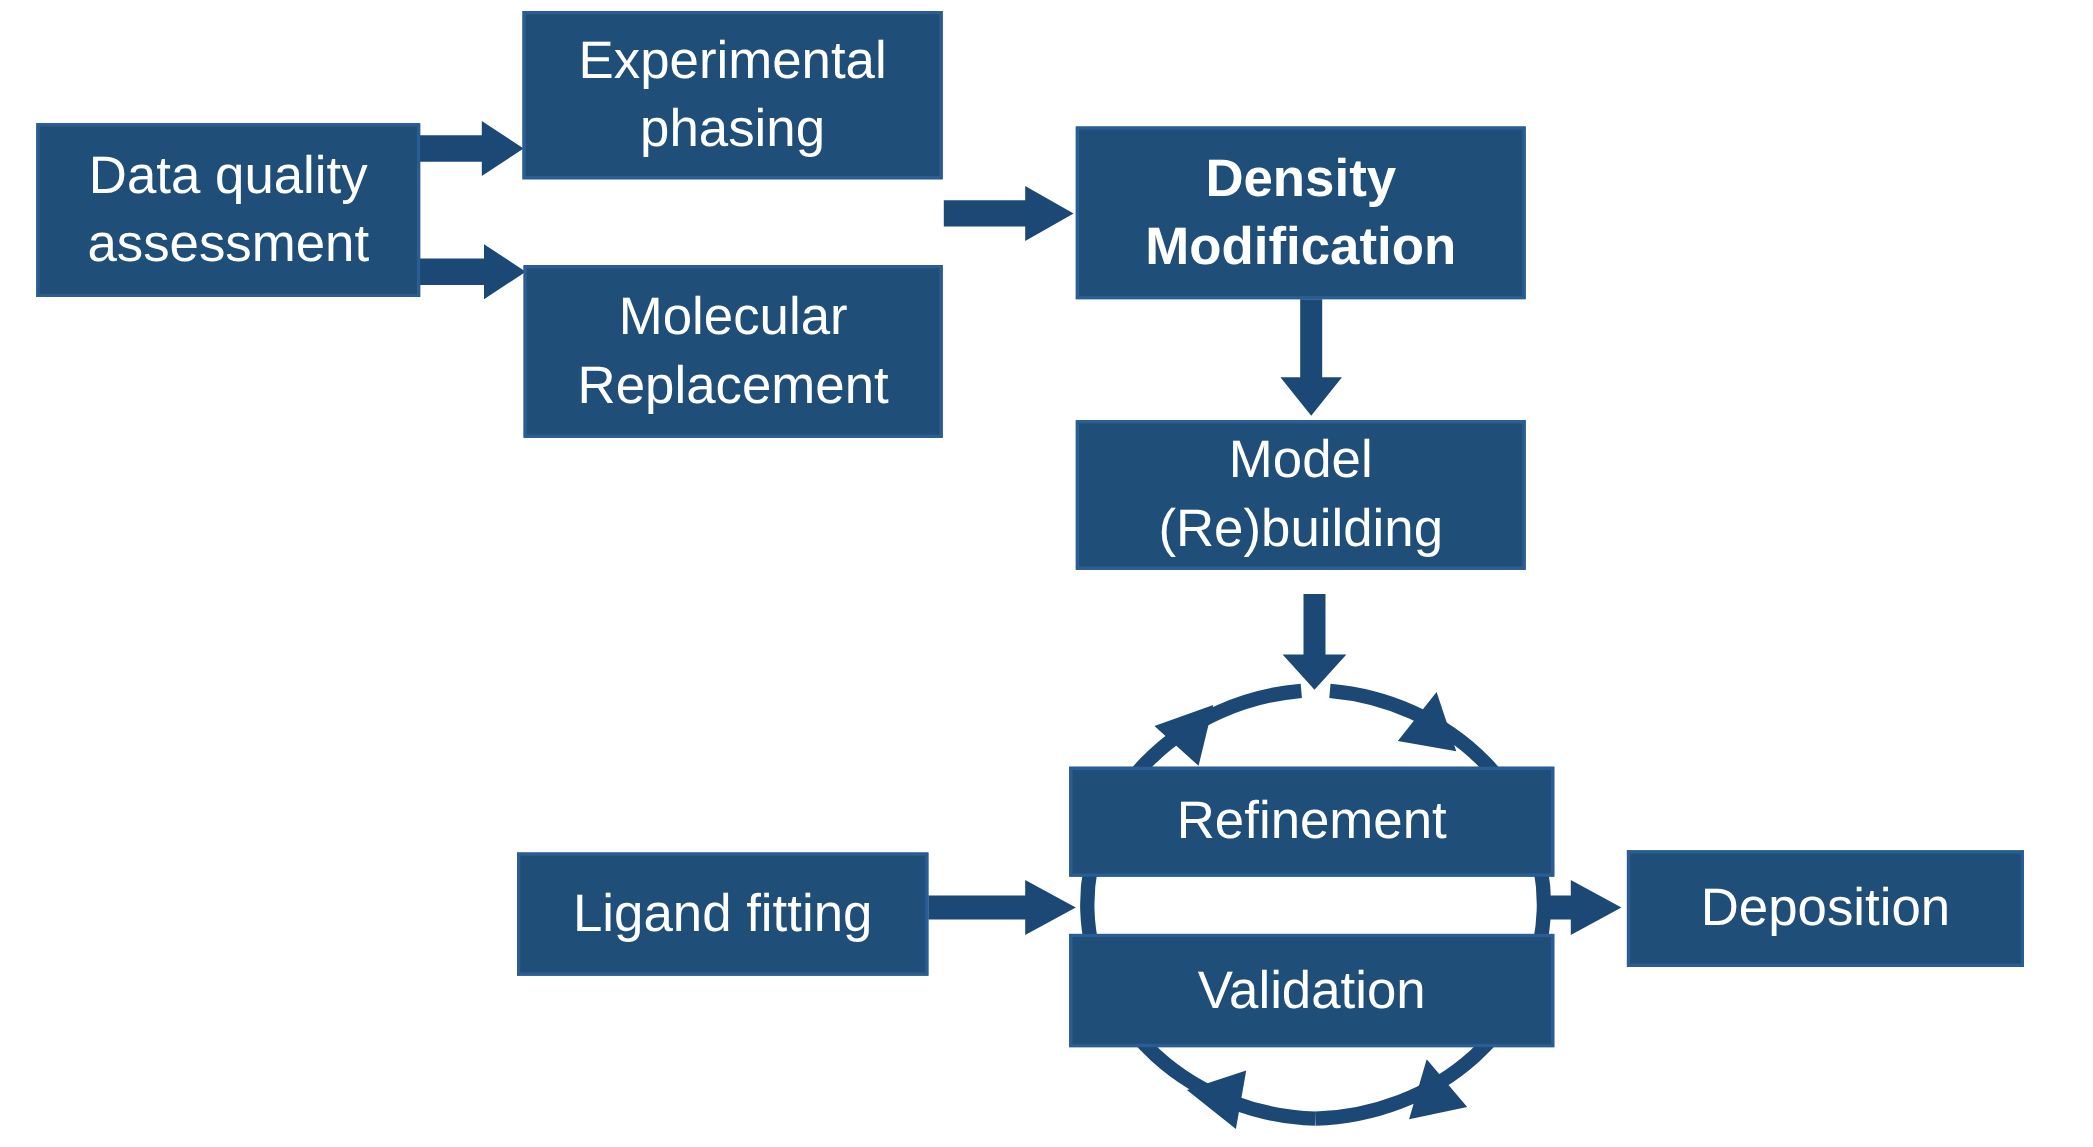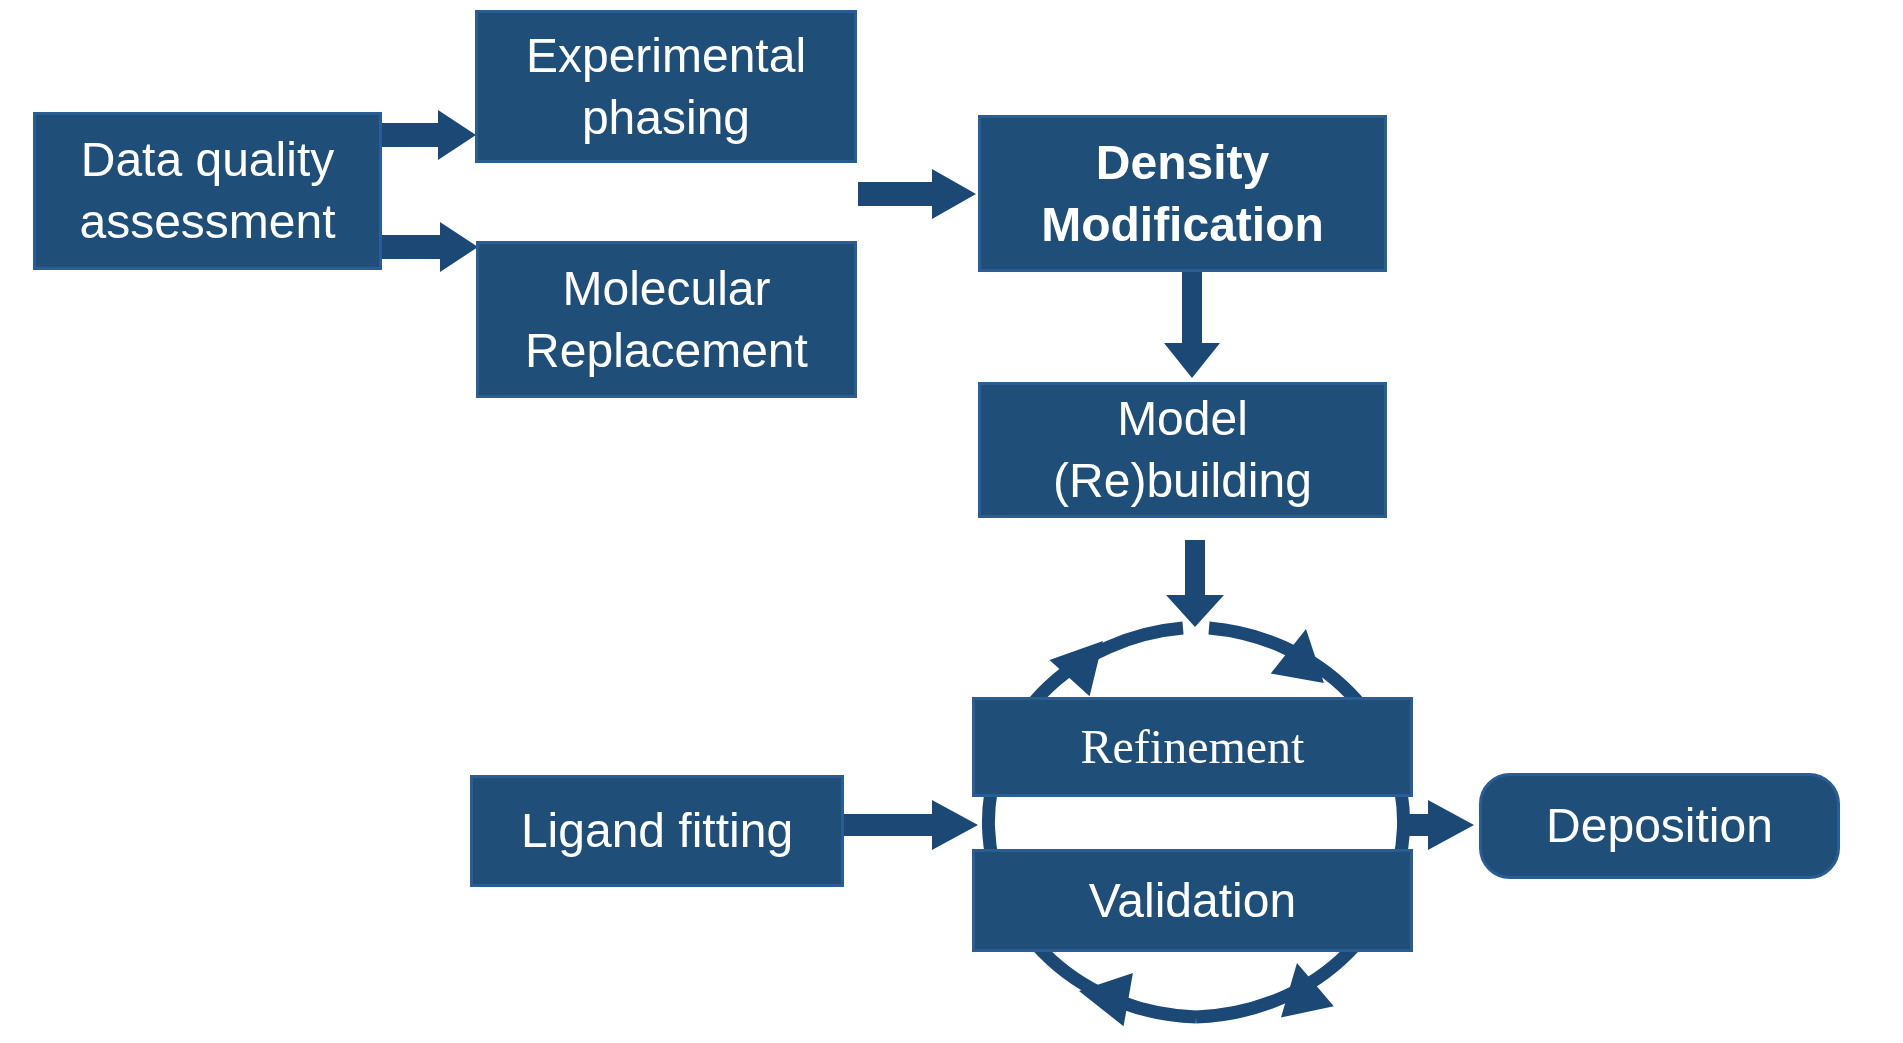--- a/index.html
+++ b/index.html
@@ -37,24 +37,24 @@
     line-height: 62px;
     white-space: pre-line;
     z-index: 2;
   }
   
   #node-data-quality        { left: 13px;   top: 112px; width: 349px; height: 158px; margin-left: 20px; }
   #node-experimental        { left: 475px;  top: 10px;  width: 382px; height: 153px; }
   #node-molecular           { left: 476px;  top: 241px; width: 381px; height: 157px; }
   #node-density             { left: 978px;  top: 115px; width: 409px; height: 157px; font-weight: bold; }
   #node-model               { left: 978px;  top: 382px; width: 409px; height: 136px; }
-  #node-refinement          { left: 972px;  top: 697px; width: 441px; height: 100px; font-family: Liberation Serif, serif; }
+  #node-refinement          { left: 972px;  top: 697px; width: 441px; height: 100px; }
   #node-validation          { left: 972px;  top: 849px; width: 441px; height: 103px; }
   #node-ligand              { left: 470px;  top: 775px; width: 374px; height: 112px; }
-  #node-deposition          { left: 1479px; top: 773px; width: 361px; height: 106px; border-radius: 31px; }
+  #node-deposition          { left: 1479px; top: 773px; width: 361px; height: 106px; }
 </style>
 </head>
 <body>
 
 <div id="canvas">
 
   <svg id="arrow-layer" viewBox="0 0 1903 1043" xmlns="http://www.w3.org/2000/svg">
 
     <path d="M 1196 1017 A 215 195 0 0 1 1183 628" fill="none" stroke="var(--arrow)" stroke-width="13"></path>
     <path d="M 1196 1017 A 215 195 0 0 0 1209 628" fill="none" stroke="var(--arrow)" stroke-width="13"></path>

